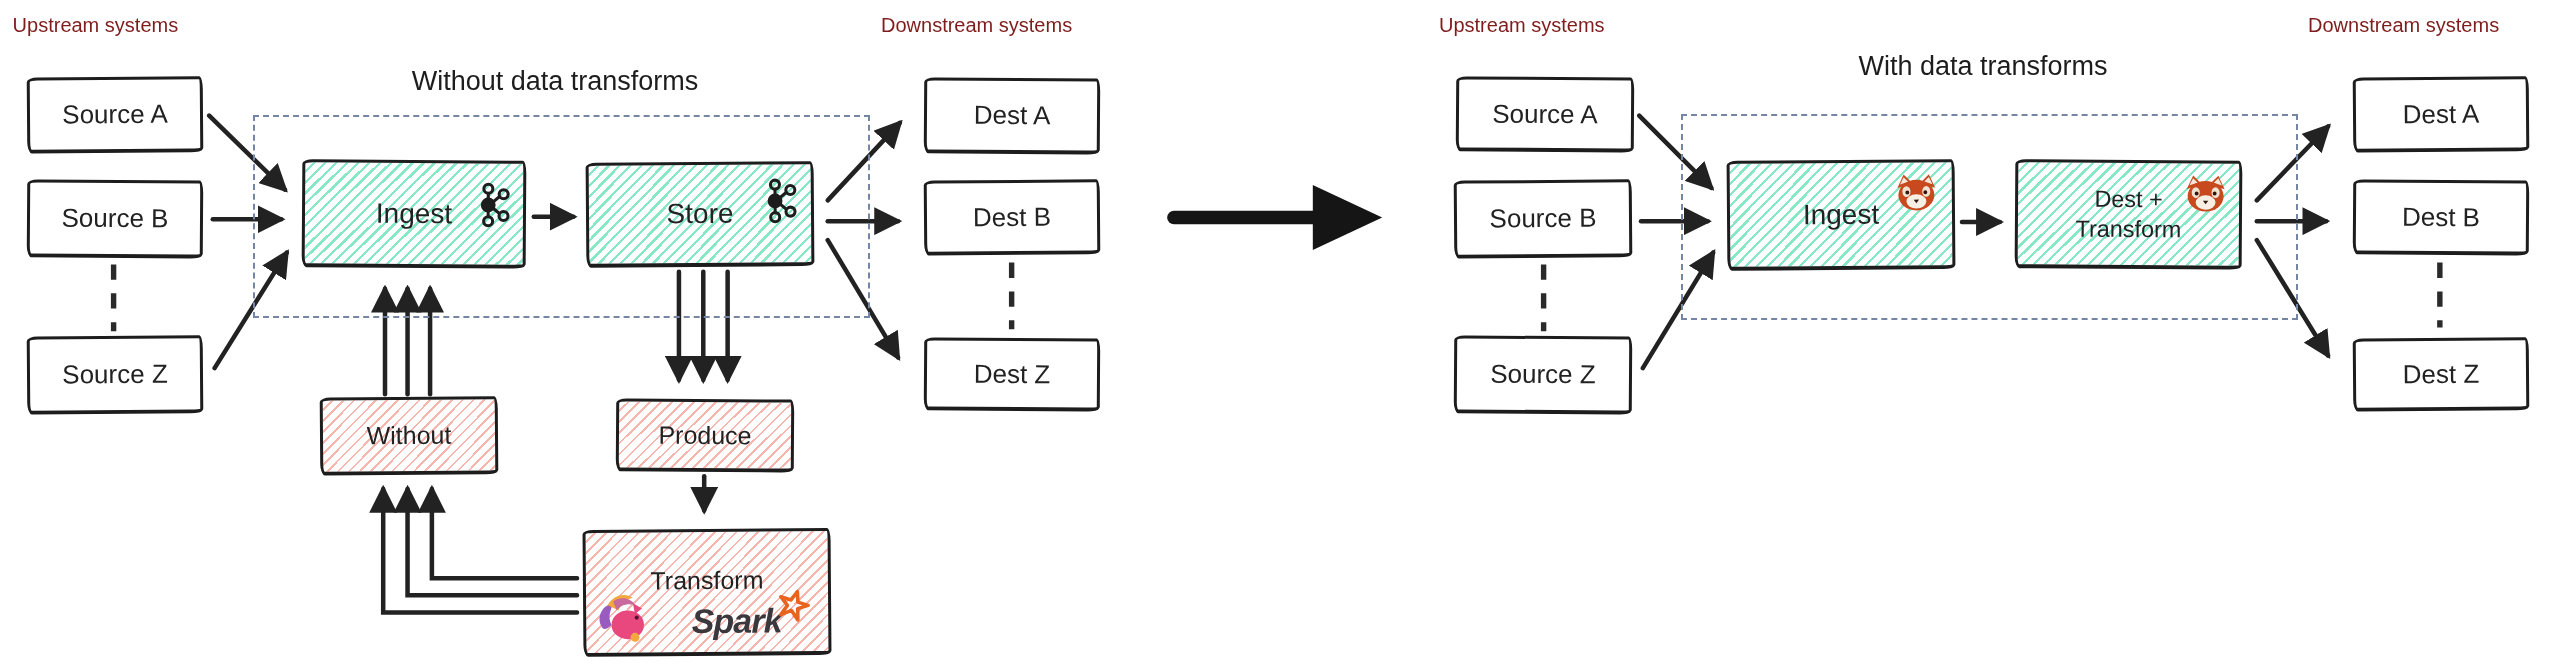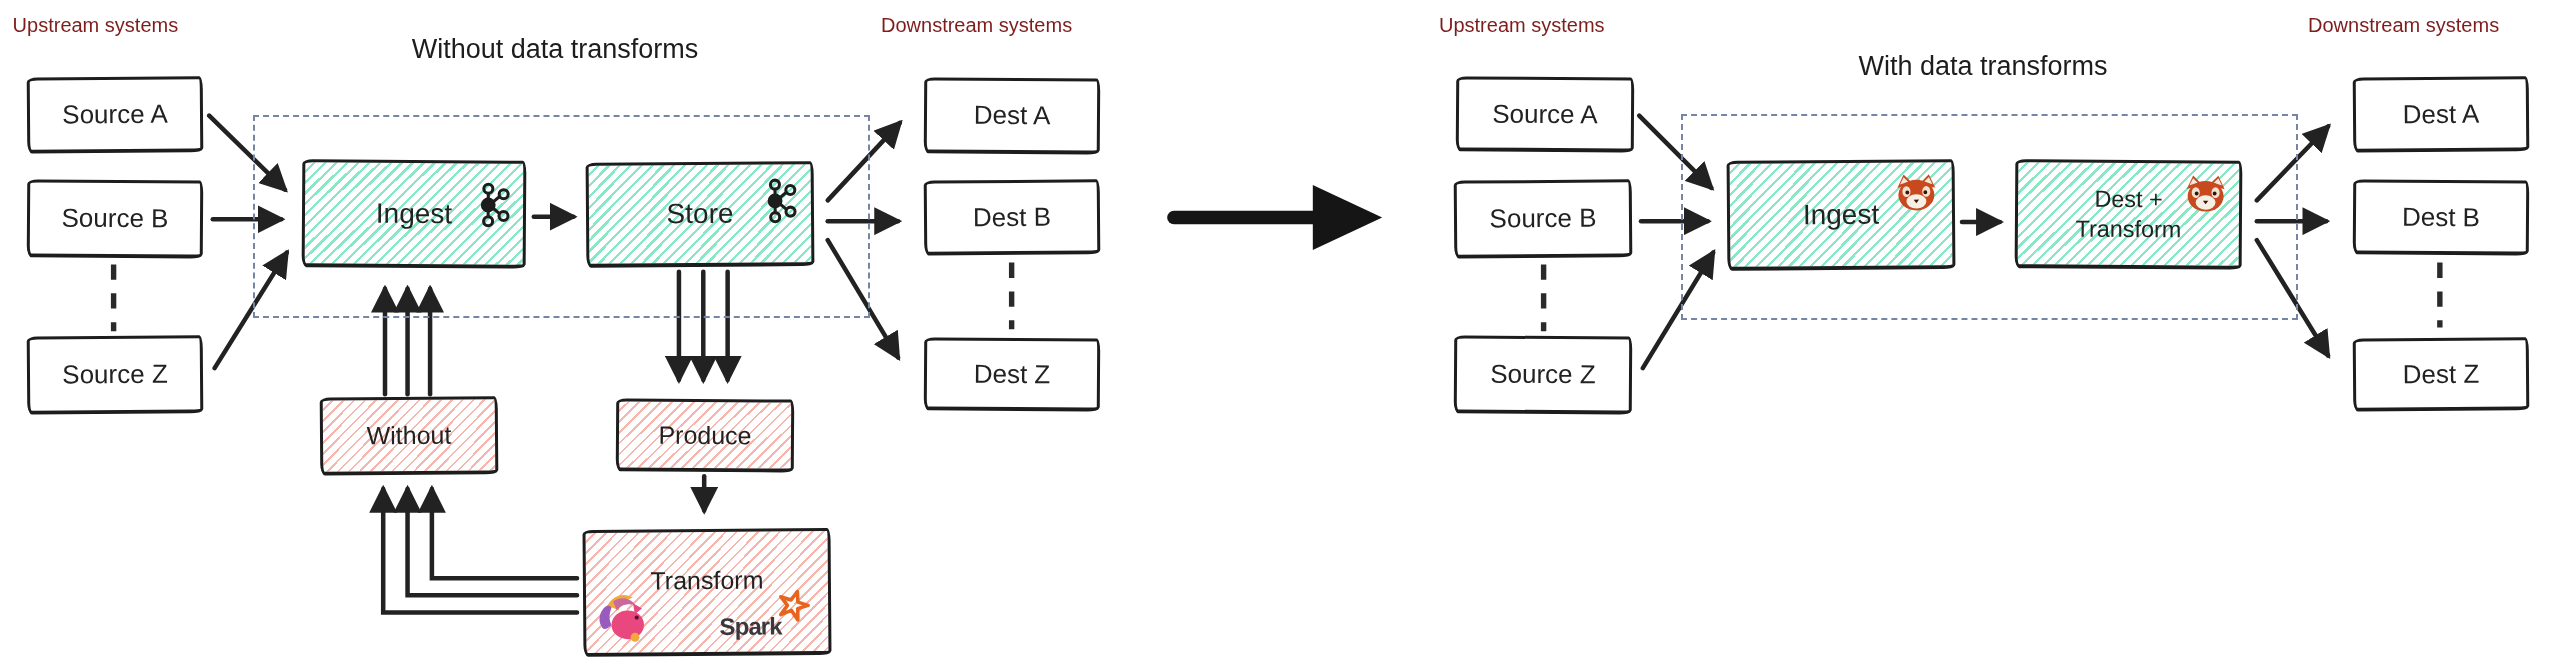--- a/index.html
+++ b/index.html
@@ -31,21 +31,21 @@
 
   .dashed-region {
     position:absolute; box-sizing:border-box;
     border:2.7px dashed #7486a3; background:transparent;
   }
   .icon-slot { position:absolute; }
 
   #arrow-layer { position:absolute; left:0; top:0; }
 
   .spark-wrap { position:absolute; display:flex; align-items:flex-end; }
-  .spark-text { font-size:24px; font-weight:bold; color:#3a383c; letter-spacing:-0.9px; }
+  .spark-text { font-size:34px; font-weight:bold; font-style:italic; color:#3a383c; letter-spacing:-0.9px; }
 </style>
 </head>
 <body>
 
 <div id="canvas">
 
   <svg id="arrow-layer" width="2576" height="665" viewBox="0 0 2857 737">
     <defs>
       <marker id="ah" viewBox="0 0 10 10" refX="8.5" refY="5" markerWidth="6.2" markerHeight="6.2" orient="auto-start-reverse">
         <path d="M0 0 L10 5 L0 10 z" fill="#222"></path>
@@ -95,21 +95,21 @@
       <path d="M2706 291 L2706 363"></path>
     </g>
 
     <g>
       <path d="M1302 241 L1458 241" stroke="#151515" stroke-width="15" stroke-linecap="round" fill="none"></path>
       <polygon points="1456,205 1533,241 1456,277" fill="#151515"></polygon>
     </g>
   </svg>
 
   <div class="abs lbl" style="left:12.6px; top:14.4px;">Upstream systems</div>
-  <div class="abs title" style="left:406px; top:34px; width:298px;">Without data transforms</div>
+  <div class="abs title" style="left:406px; top:66px; width:298px;">Without data transforms</div>
   <div class="abs lbl" style="left:881px; top:14.4px;">Downstream systems</div>
 
   <div class="dashed-region" style="left:253px; top:115px; width:617px; height:203px;"></div>
 
   <div class="box r1" style="left:27px; top:77px; width:176px; height:75px;">
       <span>Source A</span>
     </div>
   <div class="box r2" style="left:27px; top:180px; width:176px; height:77px;">
       <span>Source B</span>
     </div>

